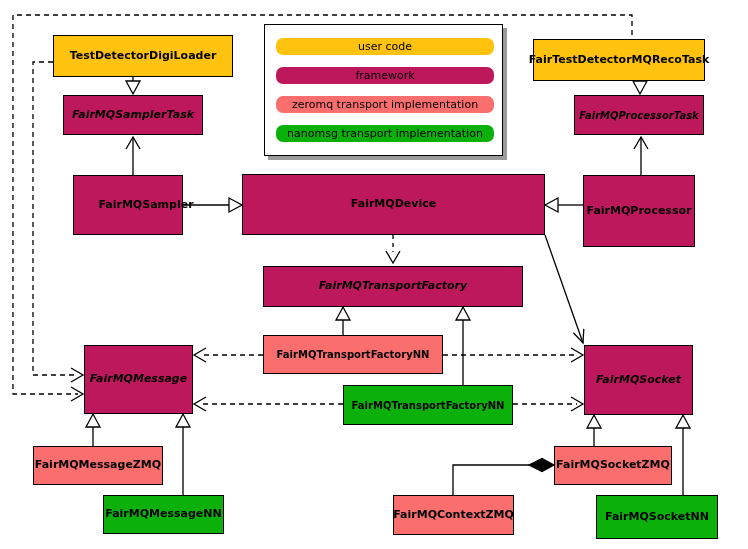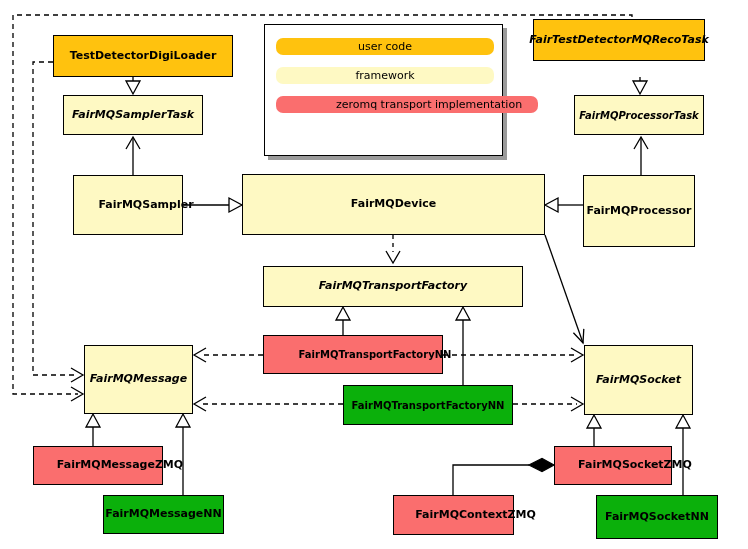--- a/index.html
+++ b/index.html
@@ -9,22 +9,22 @@
   }
   .edges{position:absolute;left:0;top:0;width:748px;height:549px;}
   .node{
     position:absolute;box-sizing:border-box;border:1.5px solid #000;
     display:flex;align-items:center;justify-content:center;text-align:center;
     font-size:11px;font-weight:bold;color:#000;white-space:nowrap;line-height:1.1;
   }
   .node.small{font-size:10px;text-align:right;}
   .abstract{font-style:italic;}
   .c-user{background:#FFC20E;}
-  .c-fw{background:#fef9c3;}
-  .c-zmq{background:#FA6E6E;padding-left:44px;}
+  .c-fw{background:#be185d;}
+  .c-zmq{background:#FA6E6E;}
   .c-nn{background:#0BB00B;}
   .legend{
     position:absolute;left:264px;top:24px;width:239px;height:132px;box-sizing:border-box;
     background:#fff;border:1.5px solid #000;box-shadow:4px 4px 0 #9b9b9b;
   }
   .legend-row{
     position:absolute;left:11px;width:218px;height:17px;
     display:flex;align-items:center;justify-content:center;
     font-size:11px;font-weight:normal;color:#000;white-space:nowrap;border-radius:7px;
   }
@@ -139,25 +139,26 @@
     <g>
       <polyline points="453,495 453,465 529,465"></polyline>
       <polygon points="554,465 542,458.5 529,465 542,471.5" fill="#000"></polygon>
     </g>
   </svg>
 
   <div class="legend">
     <div class="legend-row c-user" style="top:13px;">user code</div>
     <div class="legend-row c-fw" style="top:42px;">framework</div>
     <div class="legend-row c-zmq" style="top:71px;">zeromq transport implementation</div>
+    <div class="legend-row c-nn" style="top:100px;">nanomsg transport implementation</div>
   </div>
 
   <div class="node c-user" style="left:53px;top:35px;width:180px;height:42px;">TestDetectorDigiLoader</div>
 
-  <div class="node c-user" style="left:533px;top:19px;width:172px;height:42px;font-style:italic;">FairTestDetectorMQRecoTask</div>
+  <div class="node c-user" style="left:533px;top:39px;width:172px;height:42px;">FairTestDetectorMQRecoTask</div>
 
   <div class="node c-fw abstract" style="left:63px;top:95px;width:140px;height:40px;">FairMQSamplerTask</div>
 
   <div class="node c-fw abstract small" style="left:574px;top:95px;width:130px;height:40px;">FairMQProcessorTask</div>
 
   <div class="node c-fw" style="left:73px;top:175px;width:110px;height:60px;padding-left:36px;">FairMQSampler</div>
 
   <div class="node c-fw" style="left:242px;top:174px;width:303px;height:61px;">FairMQDevice</div>
 
   <div class="node c-fw" style="left:583px;top:175px;width:112px;height:72px;">FairMQProcessor</div>

